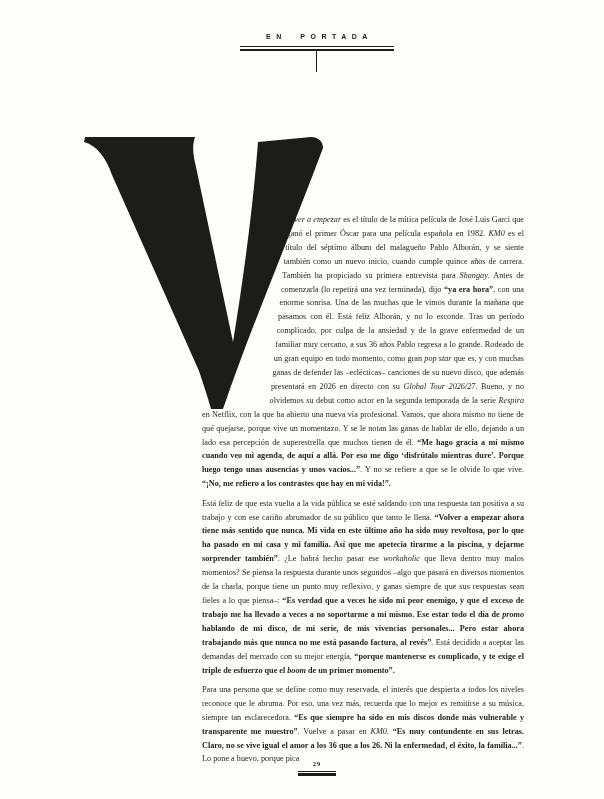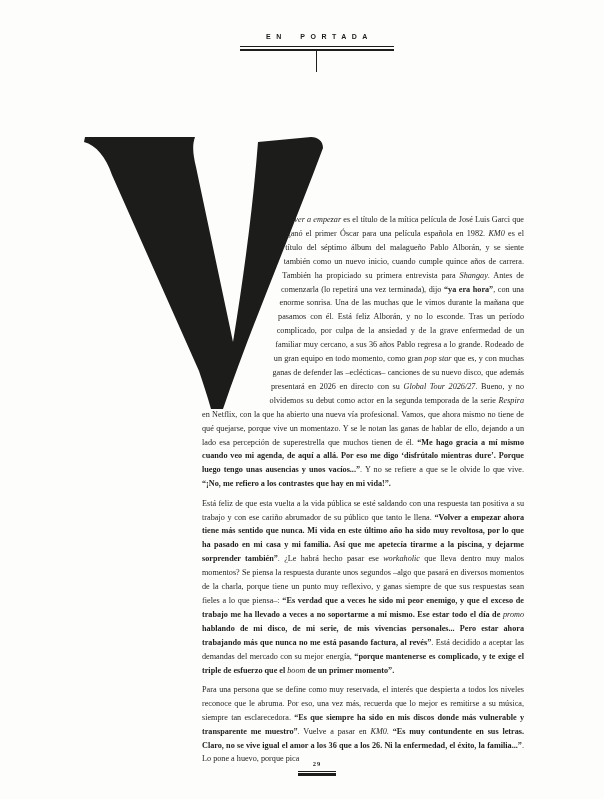--- a/index.html
+++ b/index.html
@@ -38,21 +38,21 @@
     text-align:justify;
     color:#1f1f1e;
   }
   .article p{margin:0 0 5.5px 0;}
   .dropcap-spacer{
     float:left;width:86px;height:186px;
     shape-outside:polygon(0 0,100% 0,78% 100%,0 100%);
   }
   .seg-i{font-style:italic;}
   .seg-b{font-weight:700;}
-  .seg-bi{font-weight:400;font-style:italic;}
+  .seg-bi{font-weight:700;font-style:italic;}
 
   
   .folio-num{
     position:absolute;top:760px;left:297px;width:40px;
     text-align:center;
     font-family:"Liberation Serif",serif;
     font-size:6.5px;font-weight:bold;letter-spacing:1px;
     color:#1d1d1b;
   }
   .folio-rule{position:absolute;top:771px;left:298px;width:38px;}

